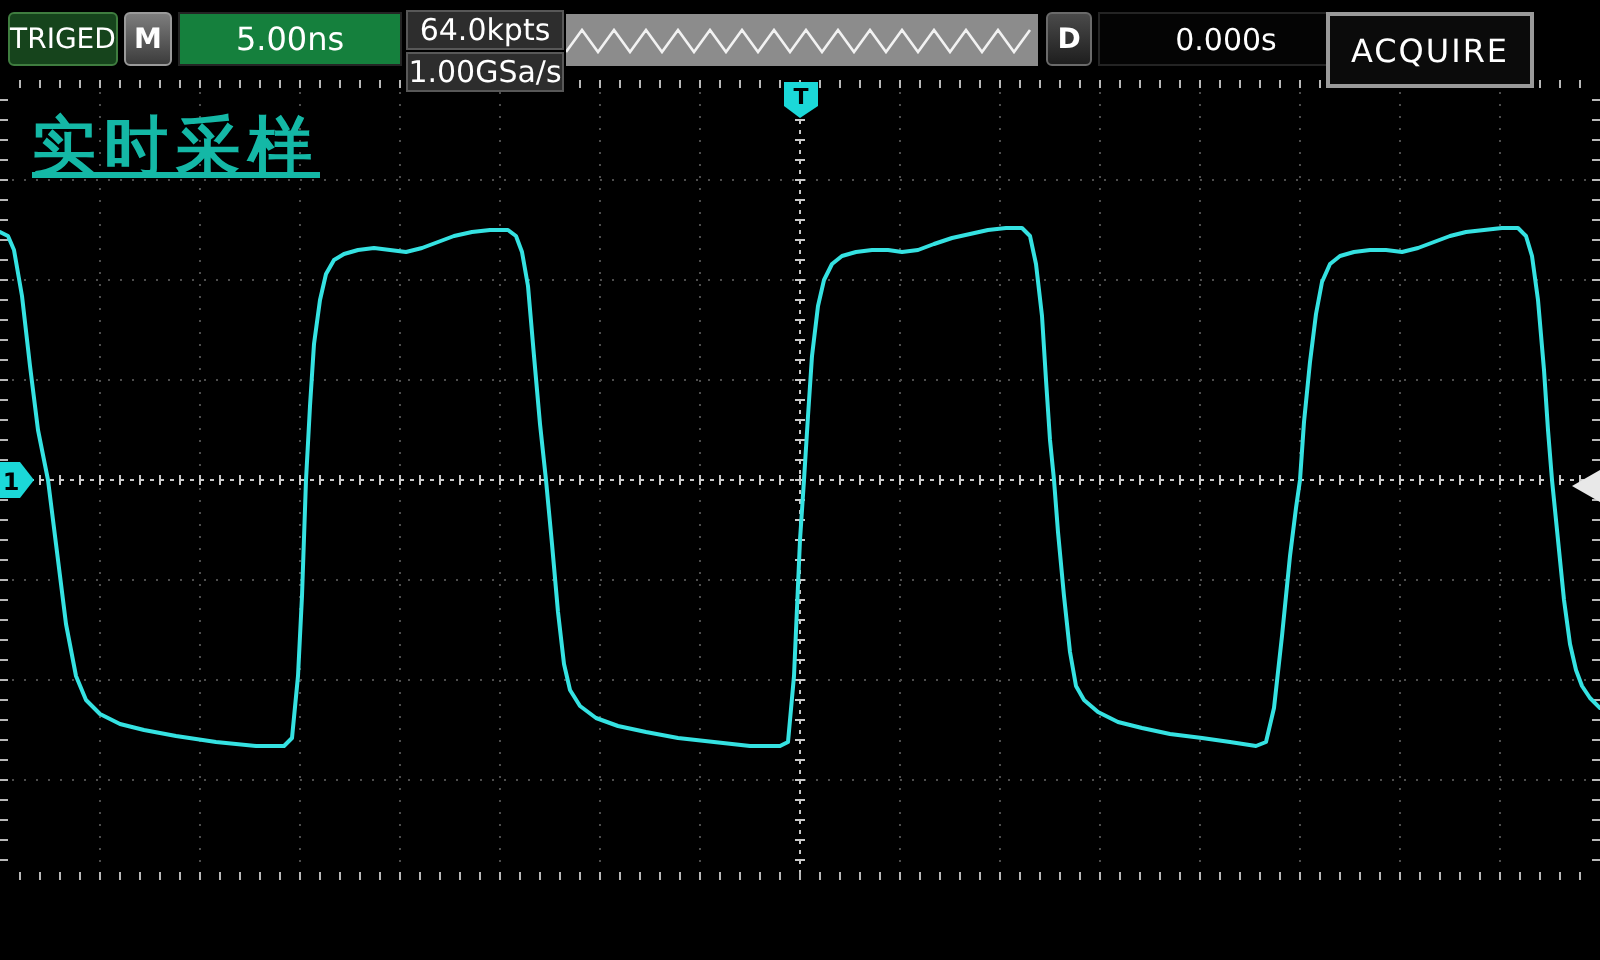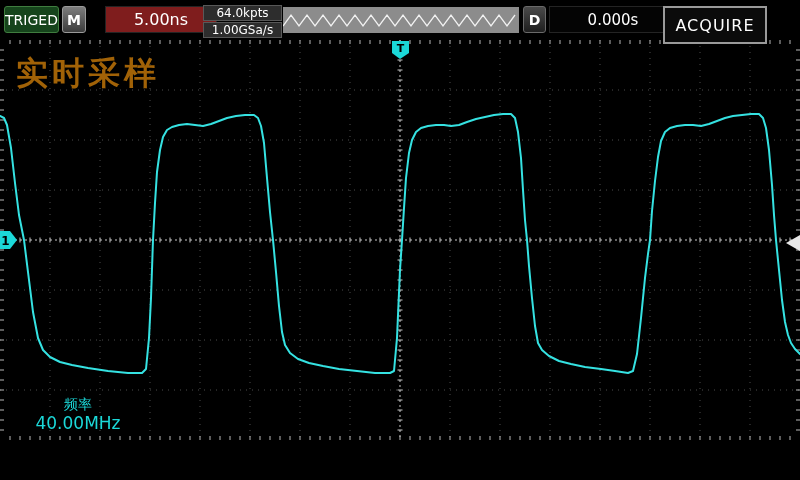--- a/index.html
+++ b/index.html
@@ -3,30 +3,30 @@
 <meta charset="utf-8">
 <style>
   html,body{margin:0;padding:0;background:#111;}
   #screen{position:relative;width:800px;height:480px;background:#000;overflow:hidden;
           font-family:"DejaVu Sans","Liberation Sans",sans-serif;}
   
   #top-bar{position:absolute;left:0;top:0;width:800px;height:40px;background:#000;z-index:5;text-align:center;}
   .tb{position:absolute;display:flex;align-items:center;justify-content:center;color:#fff;box-sizing:border-box;}
   #triged{left:4px;top:6px;width:55px;height:27px;background:#16441c;border:1px solid #3f7d3f;border-radius:3px;font-size:14px;}
   #btn-m{left:62px;top:6px;width:24px;height:27px;background:linear-gradient(#7d7d7d,#3c3c3c);border:1px solid #9a9a9a;border-radius:3px;font-weight:bold;font-size:14px;}
-  #panel-timebase{left:89px;top:6px;width:112px;height:27px;background:#7f1d1d;border:1px solid #242424;font-size:16px;margin-left:16px;}
+  #panel-timebase{left:89px;top:6px;width:112px;height:27px;background:#15803d;border:1px solid #242424;font-size:16px;}
   #acqinfo{left:203px;top:5px;width:79px;height:30px;display:flex;flex-direction:column;gap:1px;position:absolute;}
-  .acqrow{flex:1;display:flex;align-items:center;justify-content:center;background:#2d2d2d;border:1px solid #585858;color:#fff;font-size:12px;box-sizing:border-box;}
+  .acqrow{flex:1;display:flex;align-items:center;justify-content:center;background:#2d2d2d;border:1px solid #585858;color:#fff;font-size:15px;box-sizing:border-box;}
   #strip{left:283px;top:7px;width:236px;height:26px;background:#8c8c8c;padding:0;border:none;}
   #btn-d{left:523px;top:6px;width:23px;height:27px;background:linear-gradient(#4a4a4a,#1e1e1e);border:1px solid #6a6a6a;border-radius:3px;font-weight:bold;font-size:14px;}
   #panel-delay{left:549px;top:6px;width:128px;height:27px;background:#040404;border:1px solid #242424;font-size:15px;}
   #btn-acquire{left:663px;top:6px;width:104px;height:38px;background:#0b0b0b;border:2px solid #9a9a9a;font-size:16px;letter-spacing:1px;}
   
   #scope{position:absolute;left:0;top:0;width:800px;height:480px;z-index:1;}
-  #label-mode{position:absolute;left:16px;top:52px;font-size:32px;font-weight:bold;color:#a16207;letter-spacing:4px;z-index:3;}
+  #label-mode{position:absolute;left:16px;top:52px;font-size:32px;font-weight:bold;color:#14b8a6;letter-spacing:4px;z-index:3;text-decoration:underline;}
   #freq-block{position:absolute;left:28px;top:395px;width:100px;text-align:center;color:#1bd8d8;z-index:3;}
   #freq-label{font-size:14px;line-height:18px;}
   #freq-value{font-size:17px;line-height:20px;}
   
   #bottom-bar{position:absolute;left:0;top:444px;width:800px;height:36px;background:#000;z-index:5;}
 </style>
 </head>
 <body>
 
 <div id="screen">
@@ -416,24 +416,20 @@
       <text x="400.5" y="52" text-anchor="middle" font-size="11" font-weight="bold" fill="#000">T</text>
     </g>
     <g id="ch1-marker">
       <polygon id="ch1-marker-shape" points="0,231 10,231 17,240 10,249 0,249" fill="#1bd8d8"></polygon>
       <text x="5.5" y="245" text-anchor="middle" font-size="12" font-weight="bold" fill="#000">1</text>
     </g>
     <polygon id="trig-level-arrow" points="786,243 800,235 800,251" fill="#e8e8e8"></polygon>
   </svg>
 
   <div id="label-mode">实时采样</div>
-  <div id="freq-block">
-    <div id="freq-label">频率</div>
-    <div id="freq-value">40.00MHz</div>
-  </div>
 
   <div id="top-bar">
     <div id="triged" class="tb">TRIGED</div>
     <div id="btn-m" class="tb">M</div>
     <div id="panel-timebase" class="tb">5.00ns</div>
     <div id="acqinfo">
       <div class="acqrow">64.0kpts</div>
       <div class="acqrow">1.00GSa/s</div>
     </div>
     <div id="strip" class="tb">

